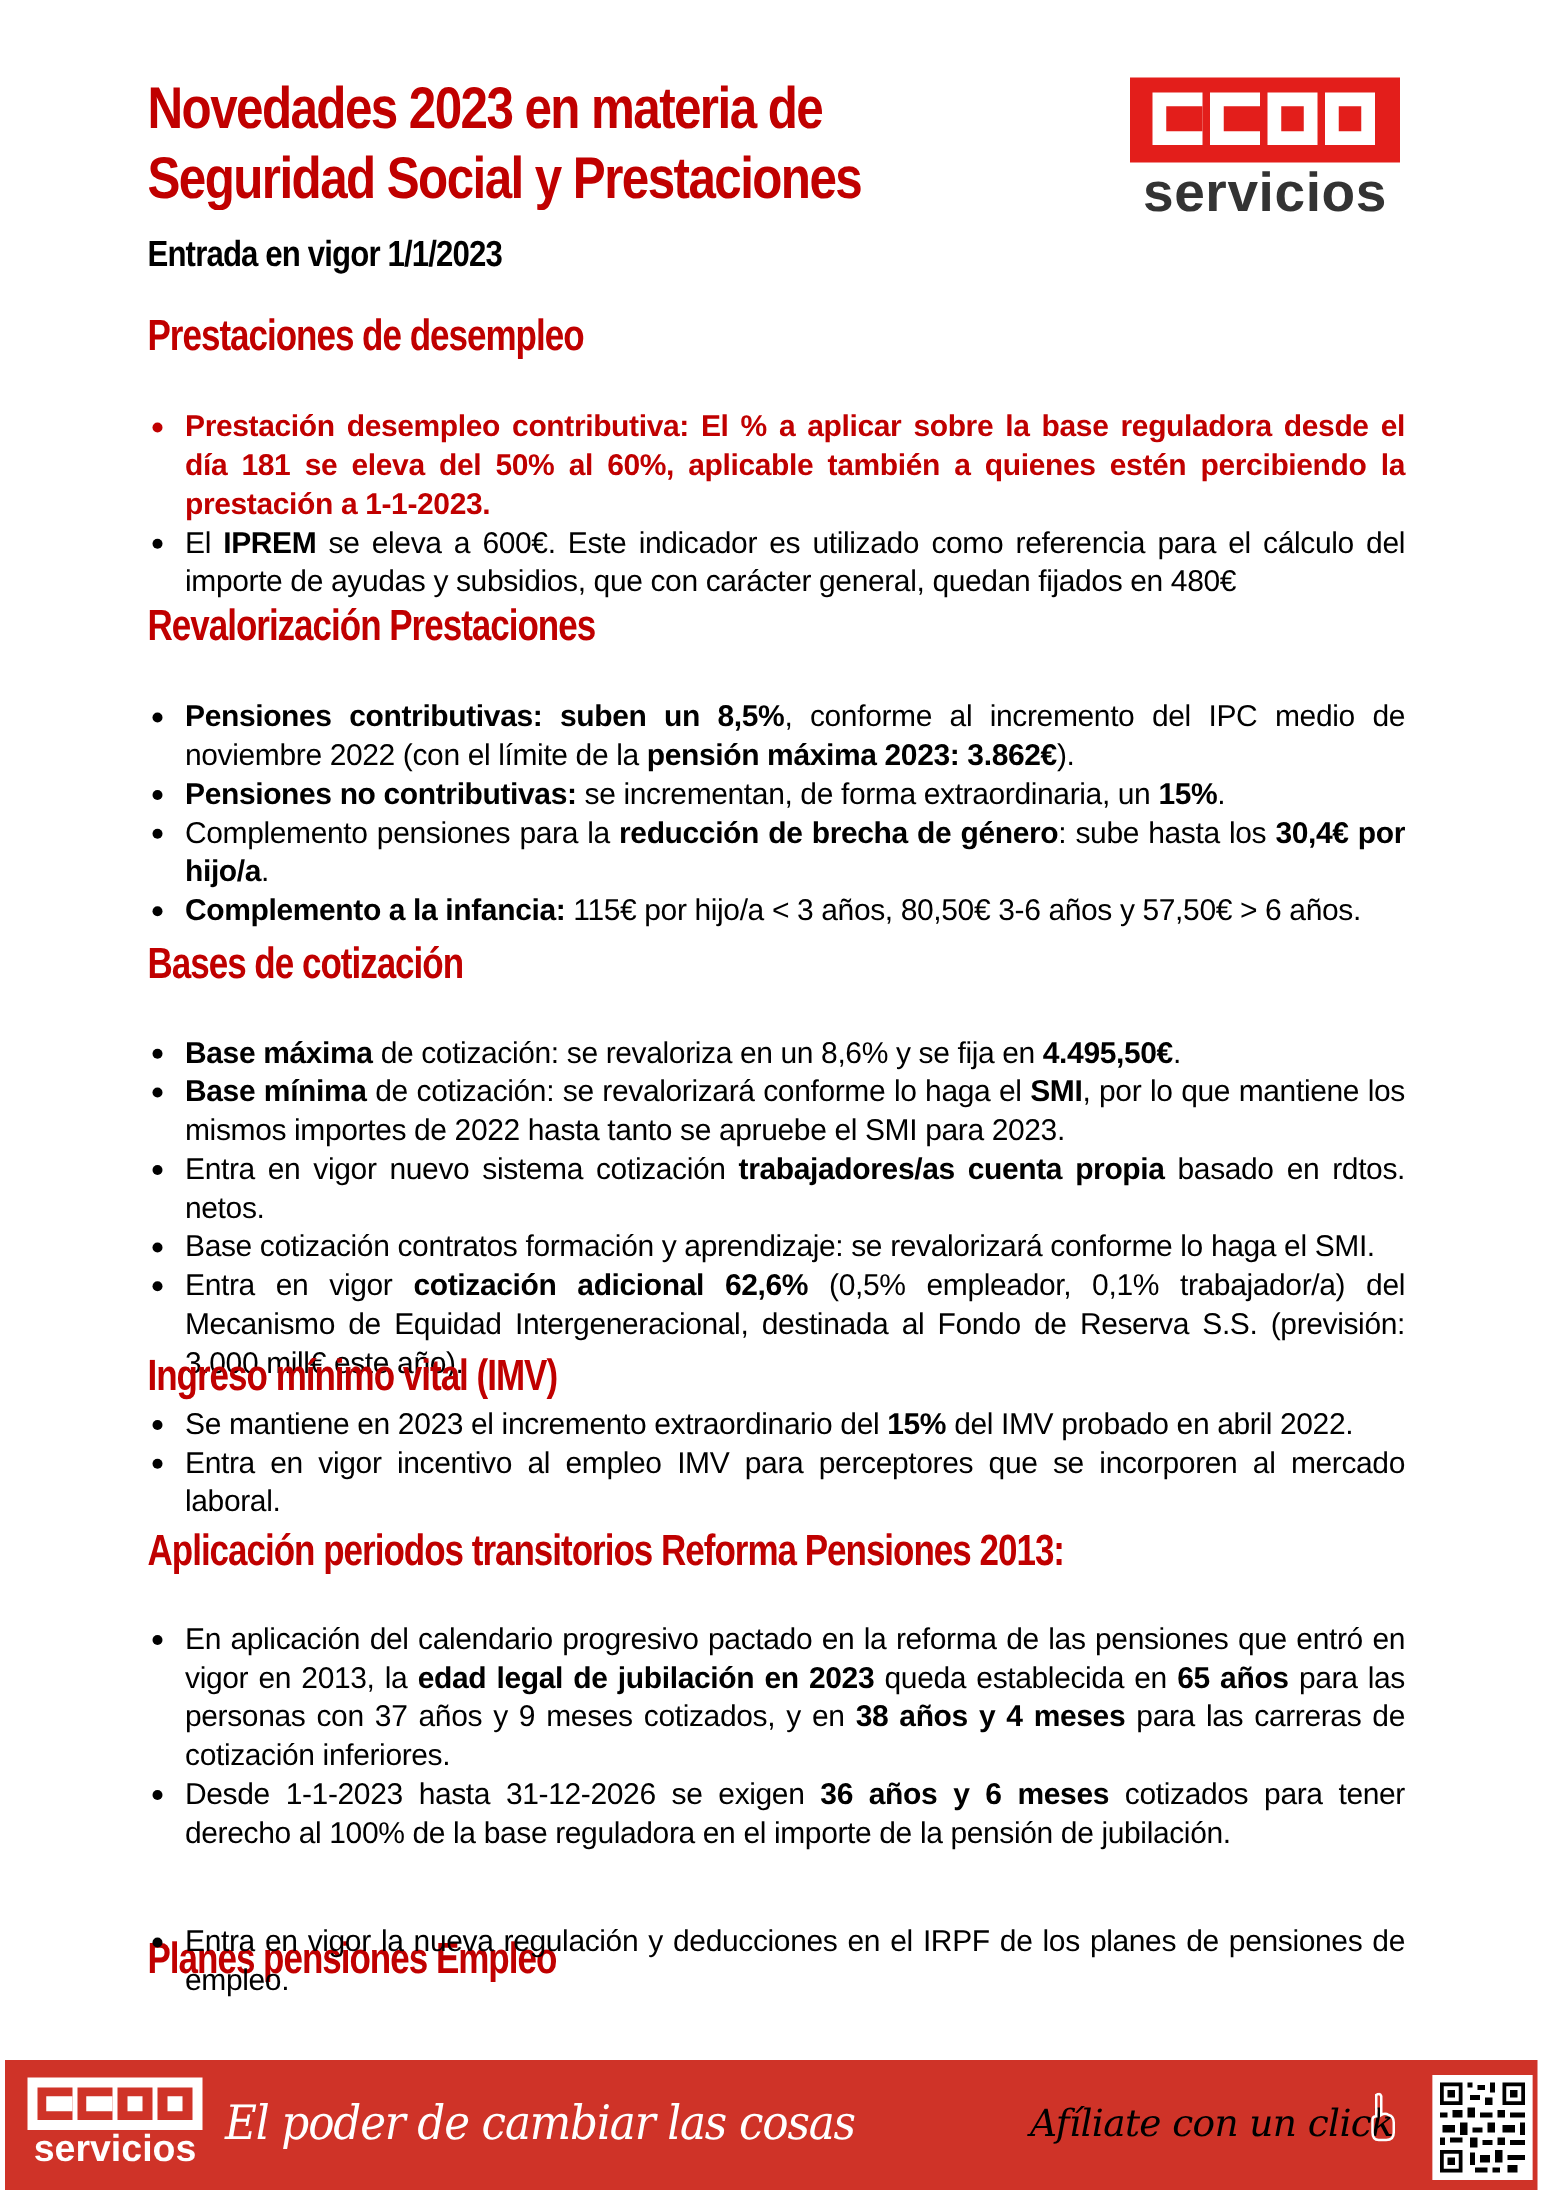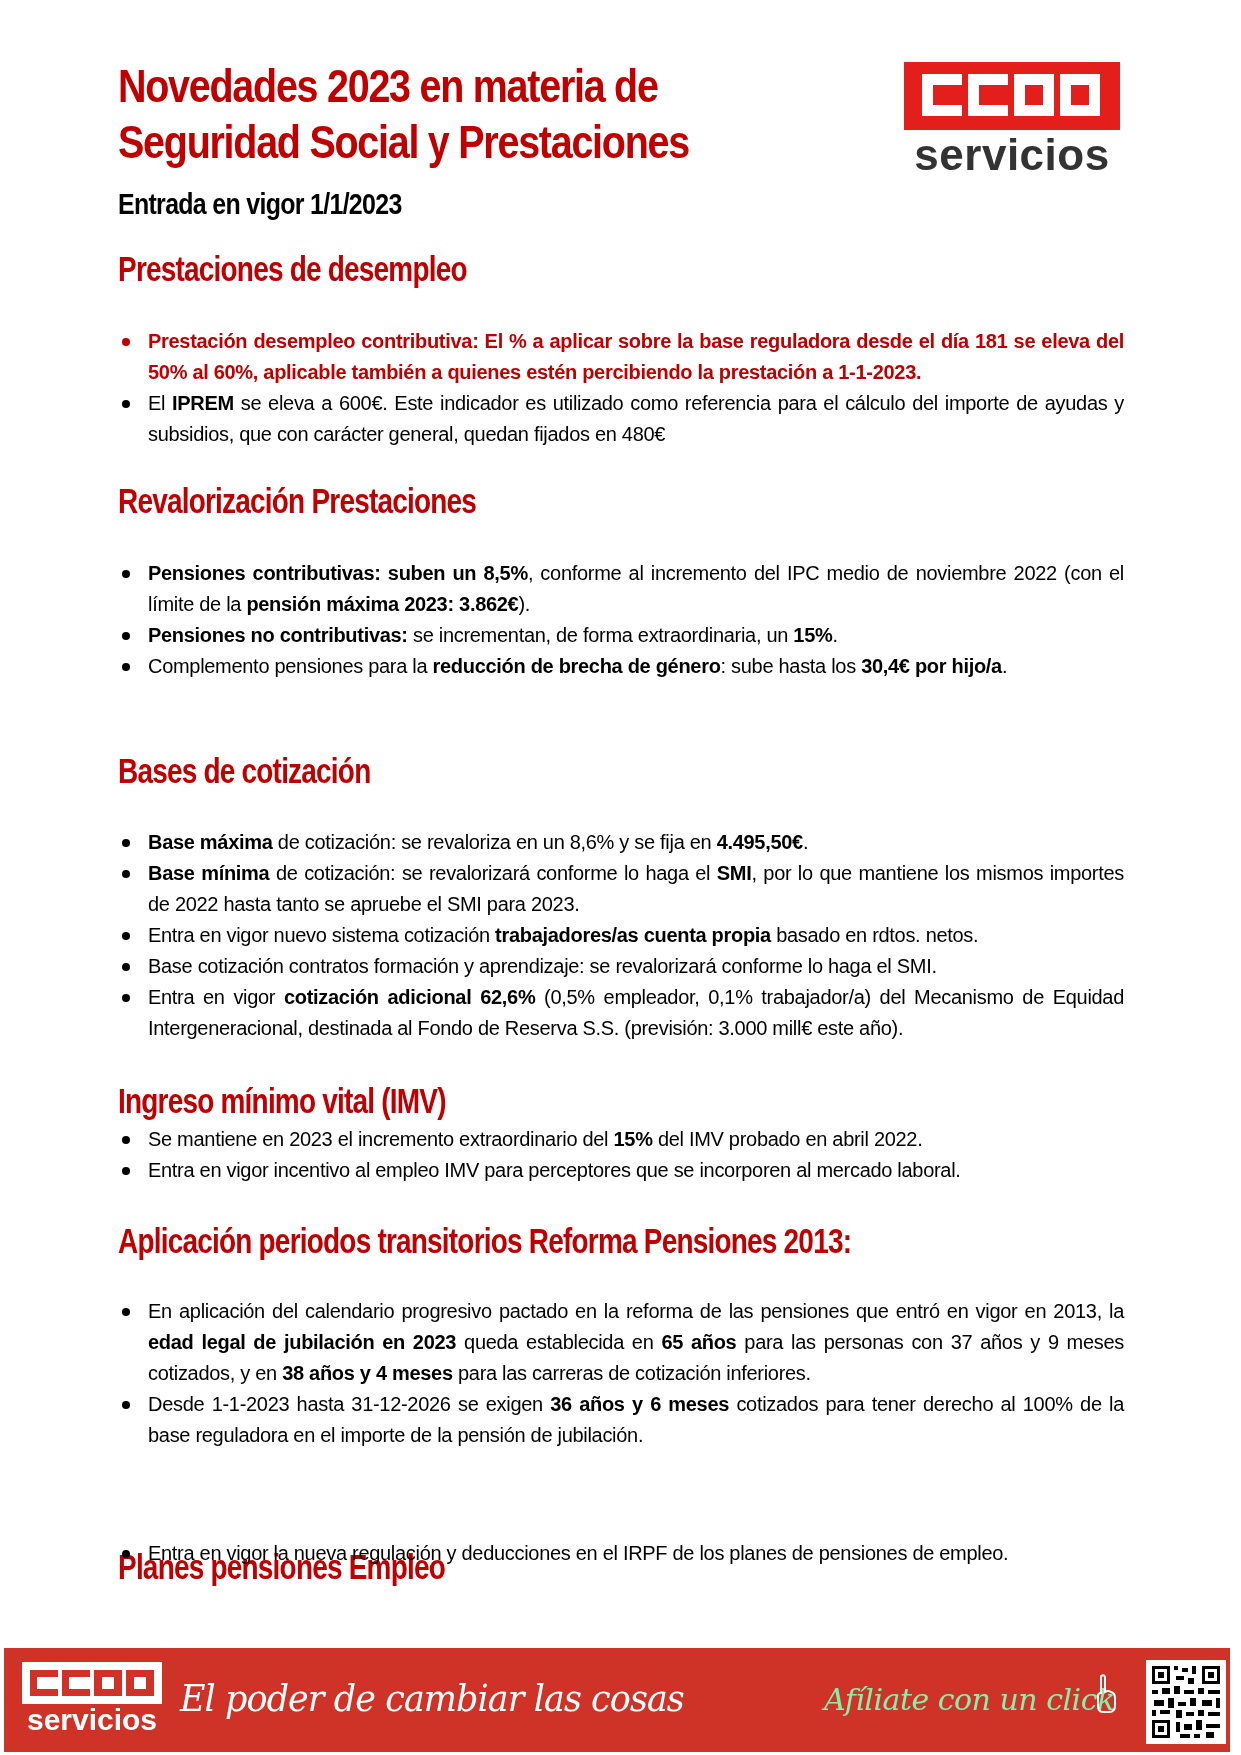--- a/index.html
+++ b/index.html
@@ -103,21 +103,21 @@
       white-space: nowrap;
     }
     .bullets {
       position: absolute;
       left: 118px;
       width: 1006px;
       margin: 0;
       padding: 0;
       list-style: none;
       font-family: "Liberation Sans", sans-serif;
-      font-size: 20px;
+      font-size: 24px;
       line-height: 31px;
       letter-spacing: -0.3px;
     }
     .bullets li {
       position: relative;
       padding-left: 30px;
       text-align: justify;
     }
     .bullets li::before {
       content: "";
@@ -190,21 +190,21 @@
       line-height: 56px;
       letter-spacing: -1px;
       white-space: nowrap;
       transform: scaleX(0.92);
       transform-origin: left top;
     }
     .cta {
       position: absolute;
       left: 820px;
       top: 30px;
-      color: #86efac;
+      color: #000000;
       font-family: "DejaVu Serif", serif;
       font-style: italic;
       font-size: 30px;
       line-height: 44px;
       white-space: nowrap;
       letter-spacing: -0.5px;
     }
     .hand-icon {
       position: absolute;
       left: 1090px;
@@ -254,20 +254,21 @@
 <ul class="bullets" style="top:326px;">
     <li class="red"><b>Prestación desempleo contributiva: El % a aplicar sobre la base reguladora desde el día 181 se eleva del 50% al 60%, aplicable también a quienes estén percibiendo la prestación a 1-1-2023.</b></li>
     <li><span>El </span><b>IPREM</b><span> se eleva a 600€. Este indicador es utilizado como referencia para el cálculo del importe de ayudas y subsidios, que con carácter general, quedan fijados en 480€</span></li>
   </ul>
 
 <h2 class="section-heading" style="top:480px;">Revalorización Prestaciones</h2>
 <ul class="bullets" style="top:558px;">
     <li><b>Pensiones contributivas: suben un 8,5%</b><span>, conforme al incremento del IPC medio de noviembre 2022 (con el límite de la </span><b>pensión máxima 2023: 3.862€</b><span>).</span></li>
     <li><b>Pensiones no contributivas:</b><span> se incrementan, de forma extraordinaria, un </span><b>15%</b><span>.</span></li>
     <li><span>Complemento pensiones para la </span><b>reducción de brecha de género</b><span>: sube hasta los </span><b>30,4€ por hijo/a</b><span>.</span></li>
+    <li><b>Complemento a la infancia:</b><span> 115€ por hijo/a &lt; 3 años, 80,50€ 3-6 años y 57,50€ &gt; 6 años.</span></li>
   </ul>
 
 <h2 class="section-heading" style="top:750px;">Bases de cotización</h2>
 <ul class="bullets" style="top:827px;">
     <li><b>Base máxima</b><span> de cotización: se revaloriza en un 8,6% y se fija en </span><b>4.495,50€</b><span>.</span></li>
     <li><b>Base mínima</b><span> de cotización: se revalorizará conforme lo haga el </span><b>SMI</b><span>, por lo que mantiene los mismos importes de 2022 hasta tanto se apruebe el SMI para 2023.</span></li>
     <li><span>Entra en vigor nuevo sistema cotización </span><b>trabajadores/as cuenta propia</b><span> basado en rdtos. netos.</span></li>
     <li><span>Base cotización contratos formación y aprendizaje: se revalorizará conforme lo haga el SMI.</span></li>
     <li><span>Entra en vigor </span><b>cotización adicional 62,6%</b><span> (0,5% empleador, 0,1% trabajador/a) del Mecanismo de Equidad Intergeneracional, destinada al Fondo de Reserva S.S. (previsión: 3.000 mill€ este año).</span></li>
   </ul>

